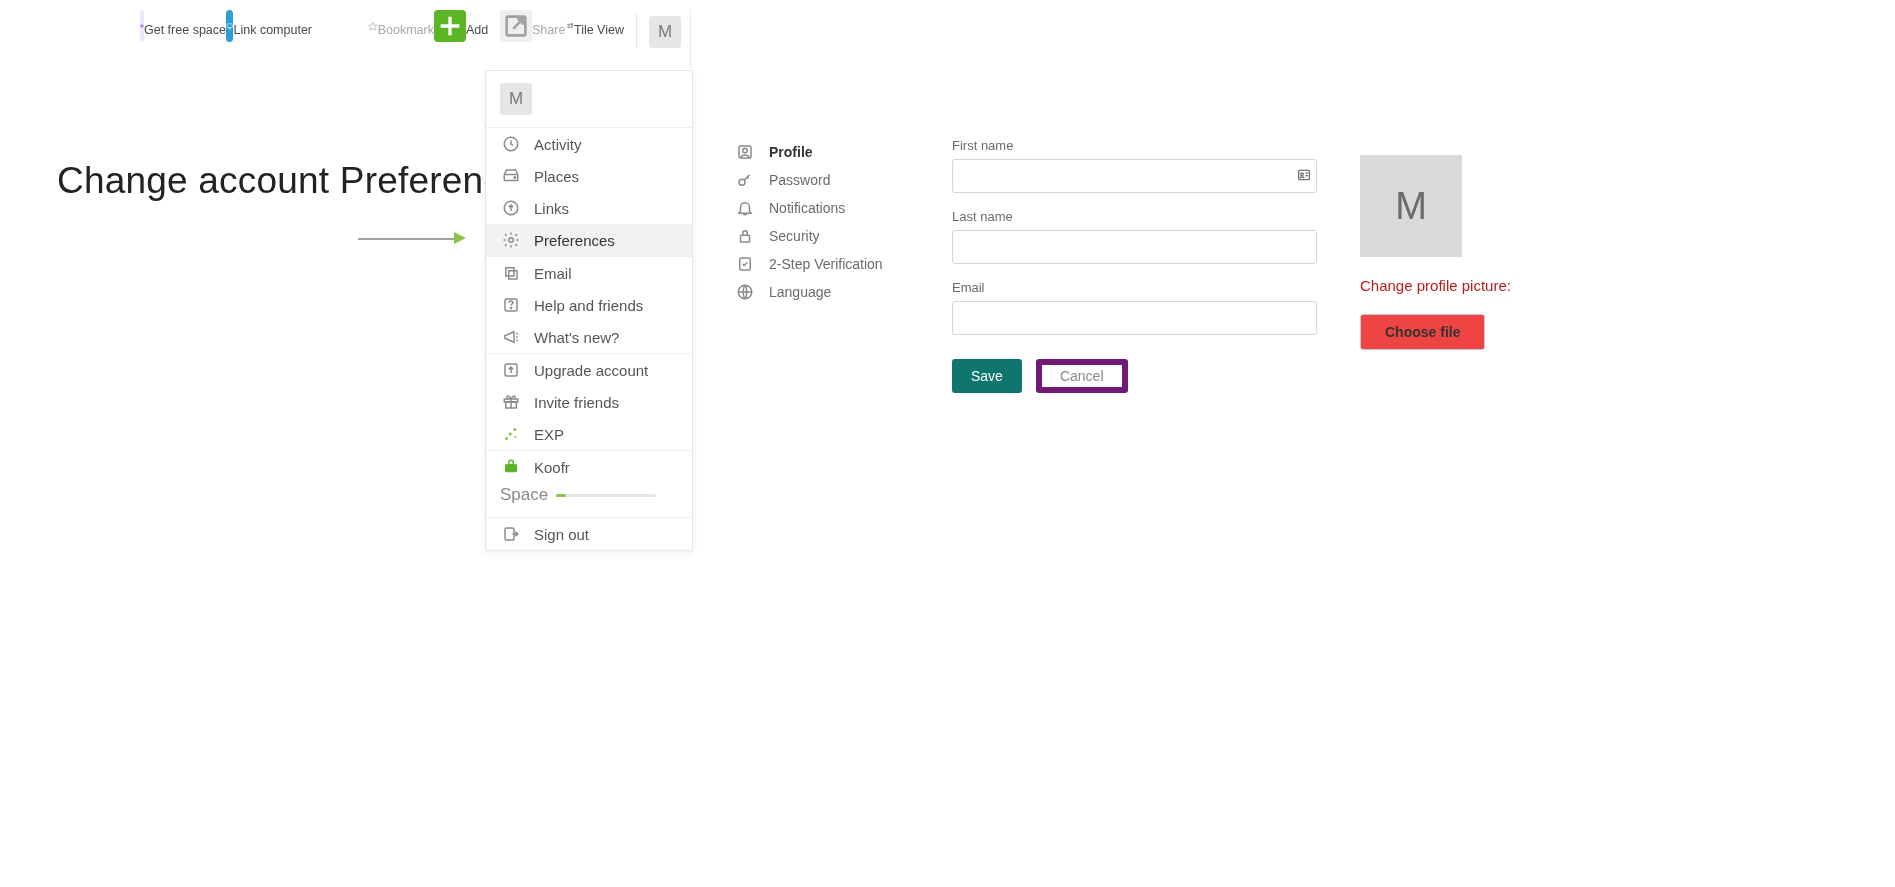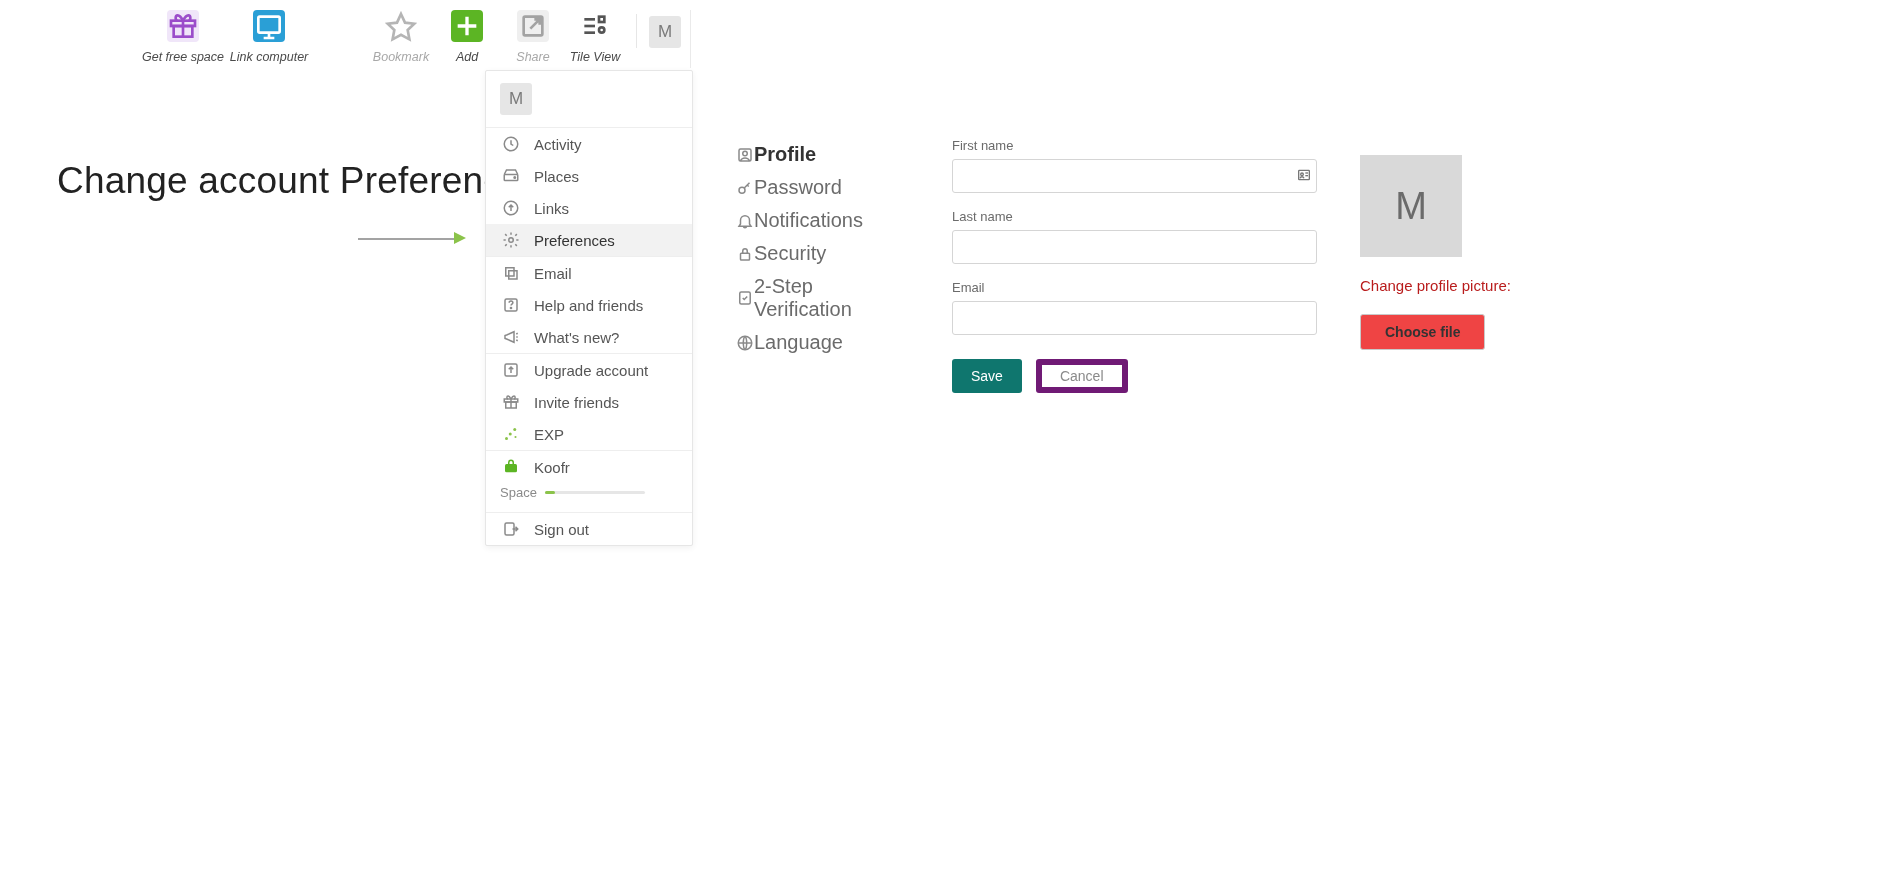--- a/index.html
+++ b/index.html
@@ -16,25 +16,24 @@
   .toolbar {
     position: absolute;
     top: 10px;
     left: 140px;
     display: flex;
     align-items: flex-start;
     gap: 0;
   }
   .tbtn {
     display: flex;
-    flex-direction: column;
+    flex-direction: row;
     align-items: center;
     width: 66px;
     cursor: pointer;
-    font-style: italic;
   }
   .tbtn.wide { width: 86px; }
   .tbtn .sq {
     width: 32px;
     height: 32px;
     border-radius: 4px;
     display: flex;
     align-items: center;
     justify-content: center;
     font-size: 18px;
@@ -109,39 +108,39 @@
   .menu-item.active { background:#f2f2f2; color:#333; }
   .menu-item .mi-icon {
     width:18px; height:18px; display:flex; align-items:center; justify-content:center;
     color:#8a8a8a;
   }
   .menu-item.exp .mi-icon { color:#8bc34a; }
   .menu-item.koofr .mi-icon { color:#5cb524; }
   .space-row {
     display:flex; align-items:center; gap:8px;
     padding:2px 14px 12px;
-    font-size:13px; color:#8a8a8a;
+    font-size:17px; color:#8a8a8a;
   }
   .space-bar {
     flex:none; width:100px; height:3px; background:#e6e6e6; border-radius:2px; position:relative;
   }
   .space-bar::before {
     content:""; position:absolute; left:0; top:0; height:100%;
     width:10%; background:#8bc34a; border-radius:2px;
   }
 
   
   .pref-side {
     position:absolute; top:138px; left:736px;
     width:180px;
   }
   .pref-item {
-    display:flex; align-items:center; gap:0;
+    display:flex; align-items:center; gap:15px;
     padding:5px 0;
-    font-size:20px;
+    font-size:14px;
     color:#6b6b6b;
     cursor:pointer;
   }
   .pref-item.active { color:#333; font-weight:700; }
   .pref-item .pi-icon {
     width:18px; height:18px; color:#8a8a8a;
     display:flex;align-items:center;justify-content:center;
   }
 
   

